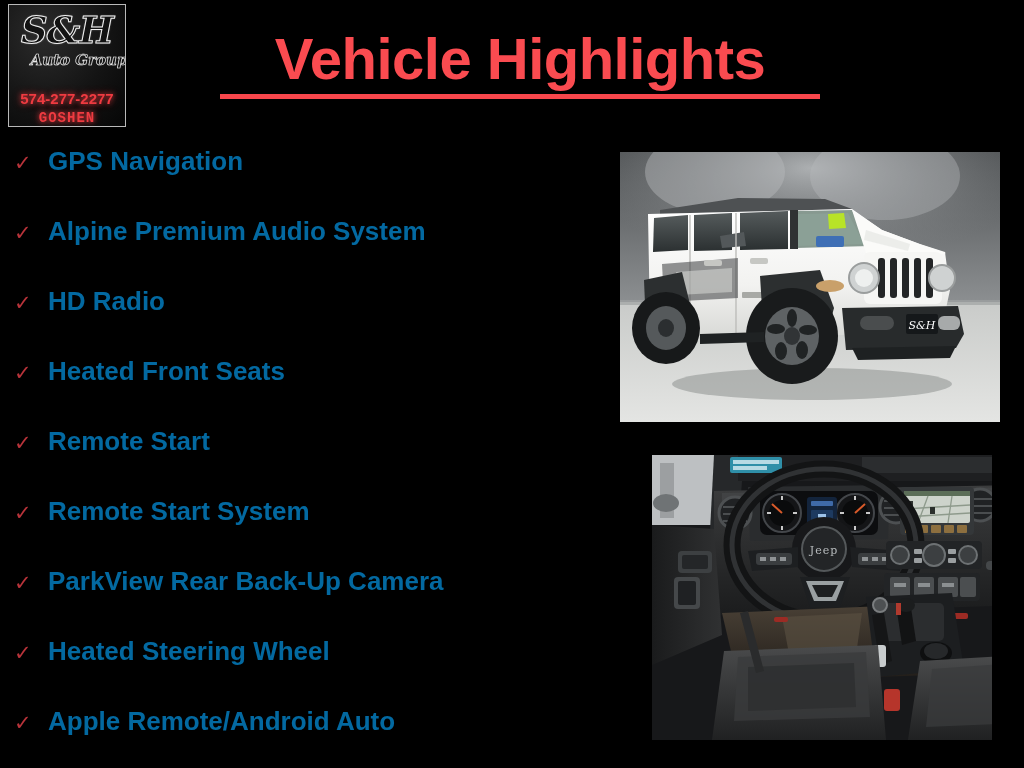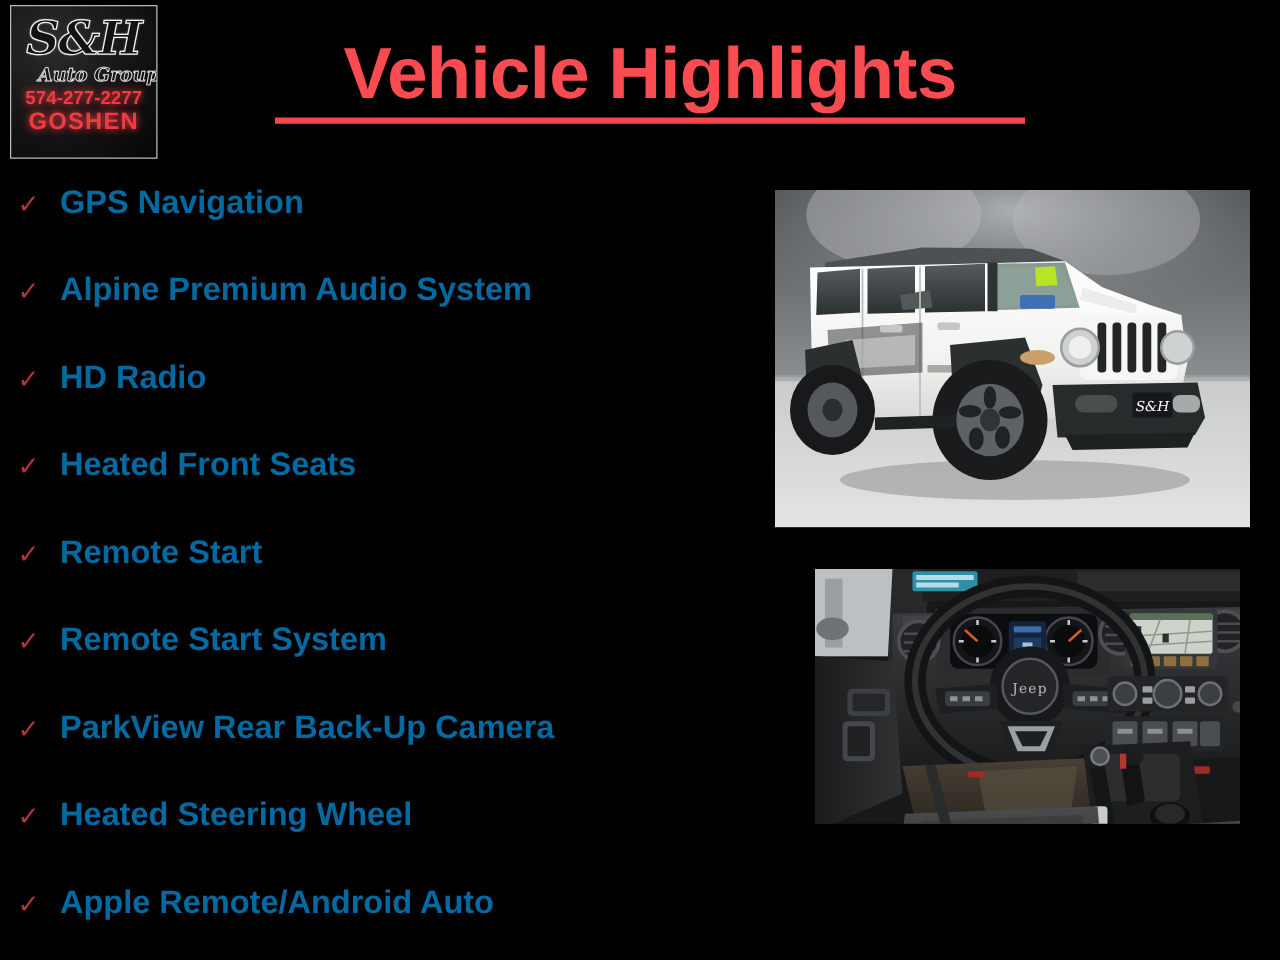--- a/index.html
+++ b/index.html
@@ -62,27 +62,27 @@
     margin-left: 24px;
   }
   .logo-phone {
     font-family: "Liberation Sans", sans-serif;
     font-weight: bold;
     font-size: 15px;
     line-height: 18px;
     letter-spacing: 0px;
     color: #ef3b41;
     text-shadow: 0 0 5px rgba(239,59,65,.85), 0 0 10px rgba(239,59,65,.45);
-    margin-top: 0;
+    margin-top: 20px;
     white-space: nowrap;
   }
   .logo-city {
-    font-family: Liberation Sans, sans-serif;
+    font-family: Liberation Mono, monospace;
     font-weight: bold;
-    font-size: 19px;
+    font-size: 14px;
     line-height: 18px;
     letter-spacing: 1px;
     color: #ef3b41;
     text-shadow: 0 0 5px rgba(239,59,65,.85), 0 0 10px rgba(239,59,65,.45);
     margin-top: 1px;
     white-space: nowrap;
   }
 
   
   .title-wrap {
@@ -140,21 +140,21 @@
   }
 
   
   .photo {
     position: absolute;
     overflow: hidden;
   }
   .photo svg { display: block; }
 
   #photo-exterior { left: 620px; top: 152px; width: 380px; height: 270px; }
-  #photo-interior { left: 620px; top: 455px; width: 372px; height: 204px; padding-left: 32px; }
+  #photo-interior { left: 620px; top: 455px; width: 372px; height: 285px; padding-left: 32px; }
 </style>
 </head>
 <body>
 
 <div class="logo-box">
   <div class="logo-sh">S&amp;H</div>
   <div class="logo-auto">Auto Group</div>
   <div class="logo-phone">574-277-2277</div>
   <div class="logo-city">GOSHEN</div>
 </div>

